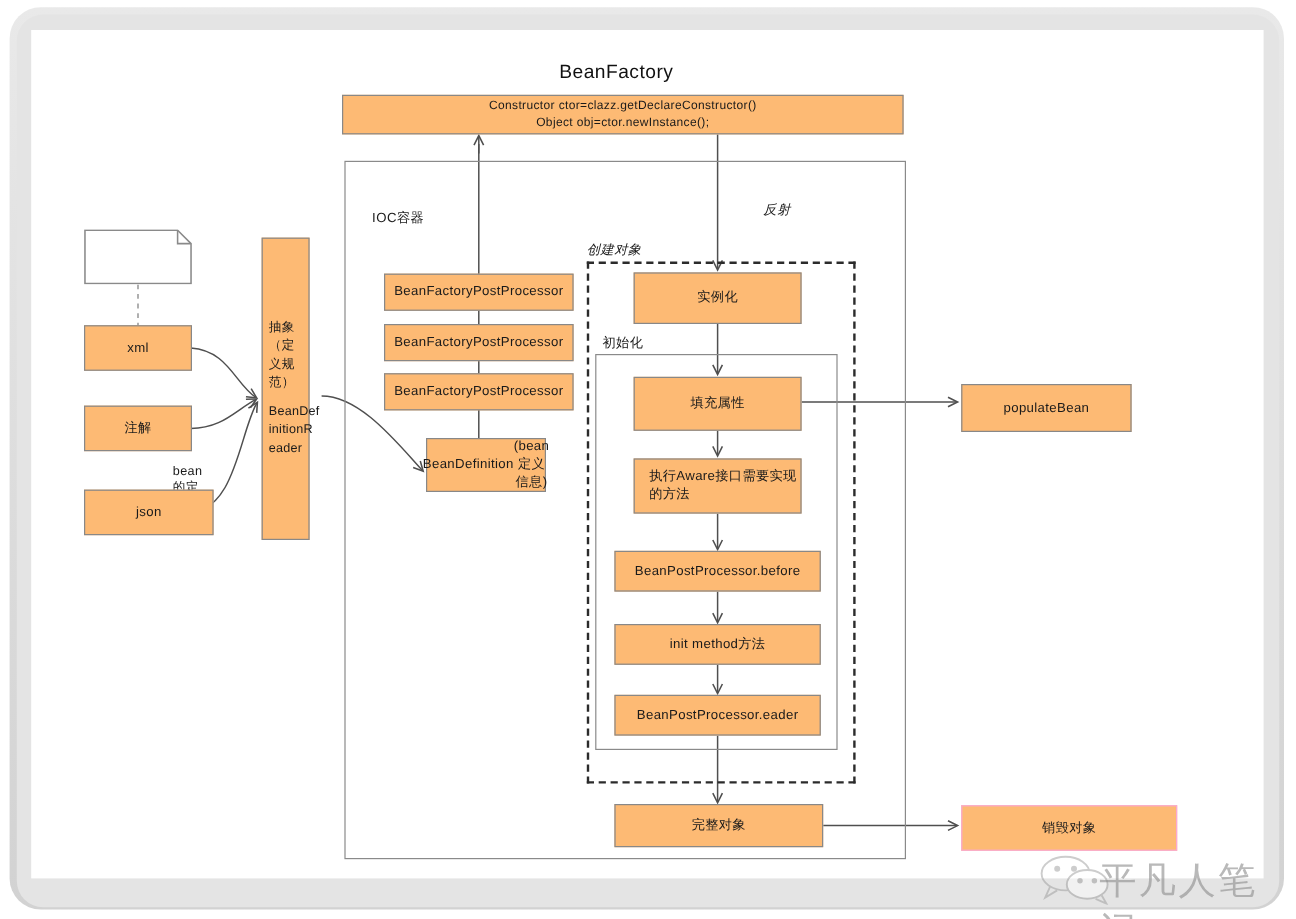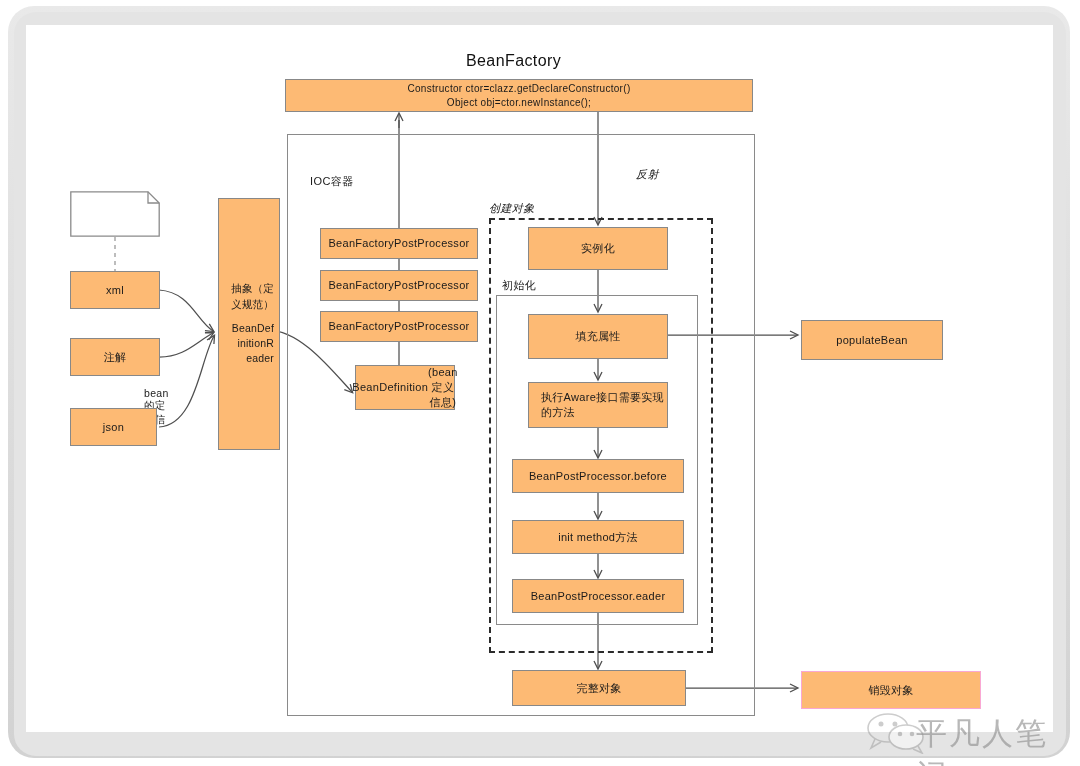--- a/index.html
+++ b/index.html
@@ -116,25 +116,25 @@
     </svg>
     <span style="position:absolute;left:74px;top:196px;font-size:10.5px;color:#1a1a1a;letter-spacing:.3px;">bean的定义信息</span>
   </div>
 
   <div class="box" style="left:70px;top:271px;width:90px;height:38px;">
     <span>xml</span>
   </div>
   <div class="box" style="left:70px;top:338px;width:90px;height:38px;">
     <span>注解</span>
   </div>
-  <div class="box" style="left:70px;top:408px;width:87px;height:38px;">
+  <div class="box" style="left:70px;top:408px;width:108px;height:38px;">
     <span>json</span>
   </div>
 
-  <div class="box" style="left:218px;top:198px;width:62px;height:252px;flex-direction:column;justify-content:center;align-items:flex-end;">
+  <div class="box" style="left:218px;top:198px;width:40px;height:252px;flex-direction:column;justify-content:center;align-items:flex-start;">
     <span class="reader-text">抽象（定</span>
     <span class="reader-text">义规范）</span>
     <span class="reader-text" style="height:9px;"></span>
     <span class="reader-text">BeanDef</span>
     <span class="reader-text">initionR</span>
     <span class="reader-text">eader</span>
   </div>
 
   <div class="box" style="left:320px;top:228px;width:158px;height:31px;">
     <span>BeanFactoryPostProcessor</span>

